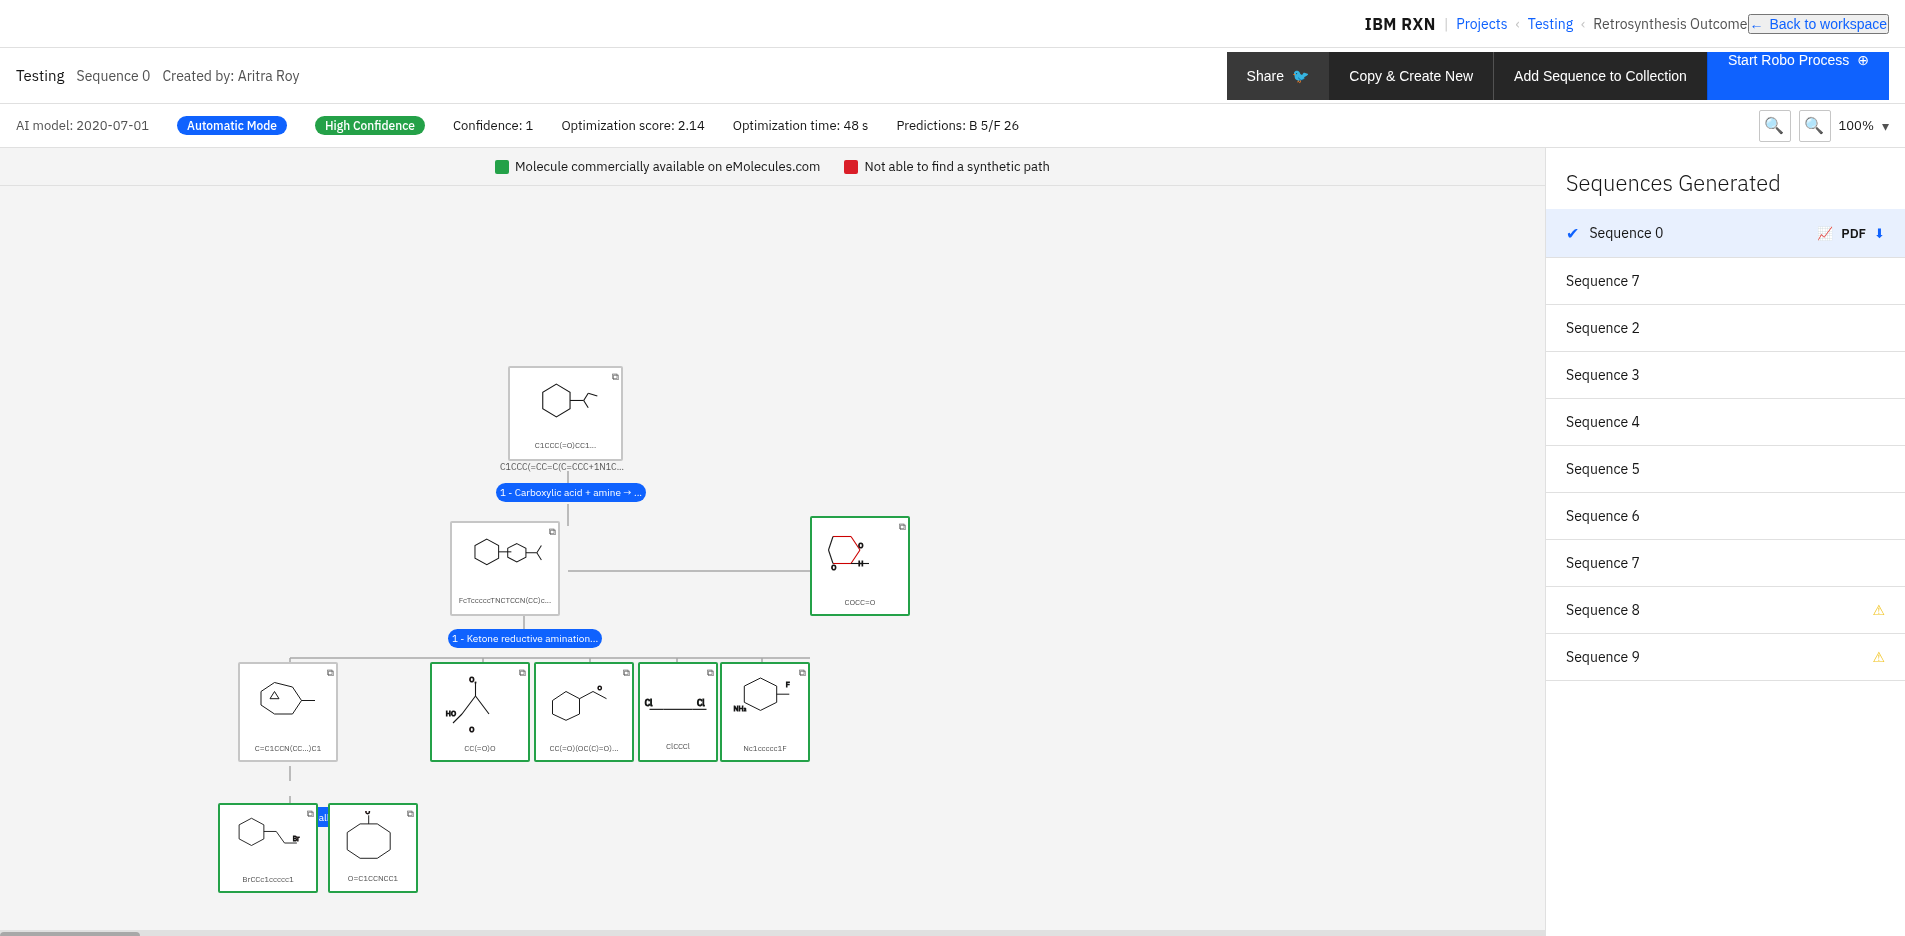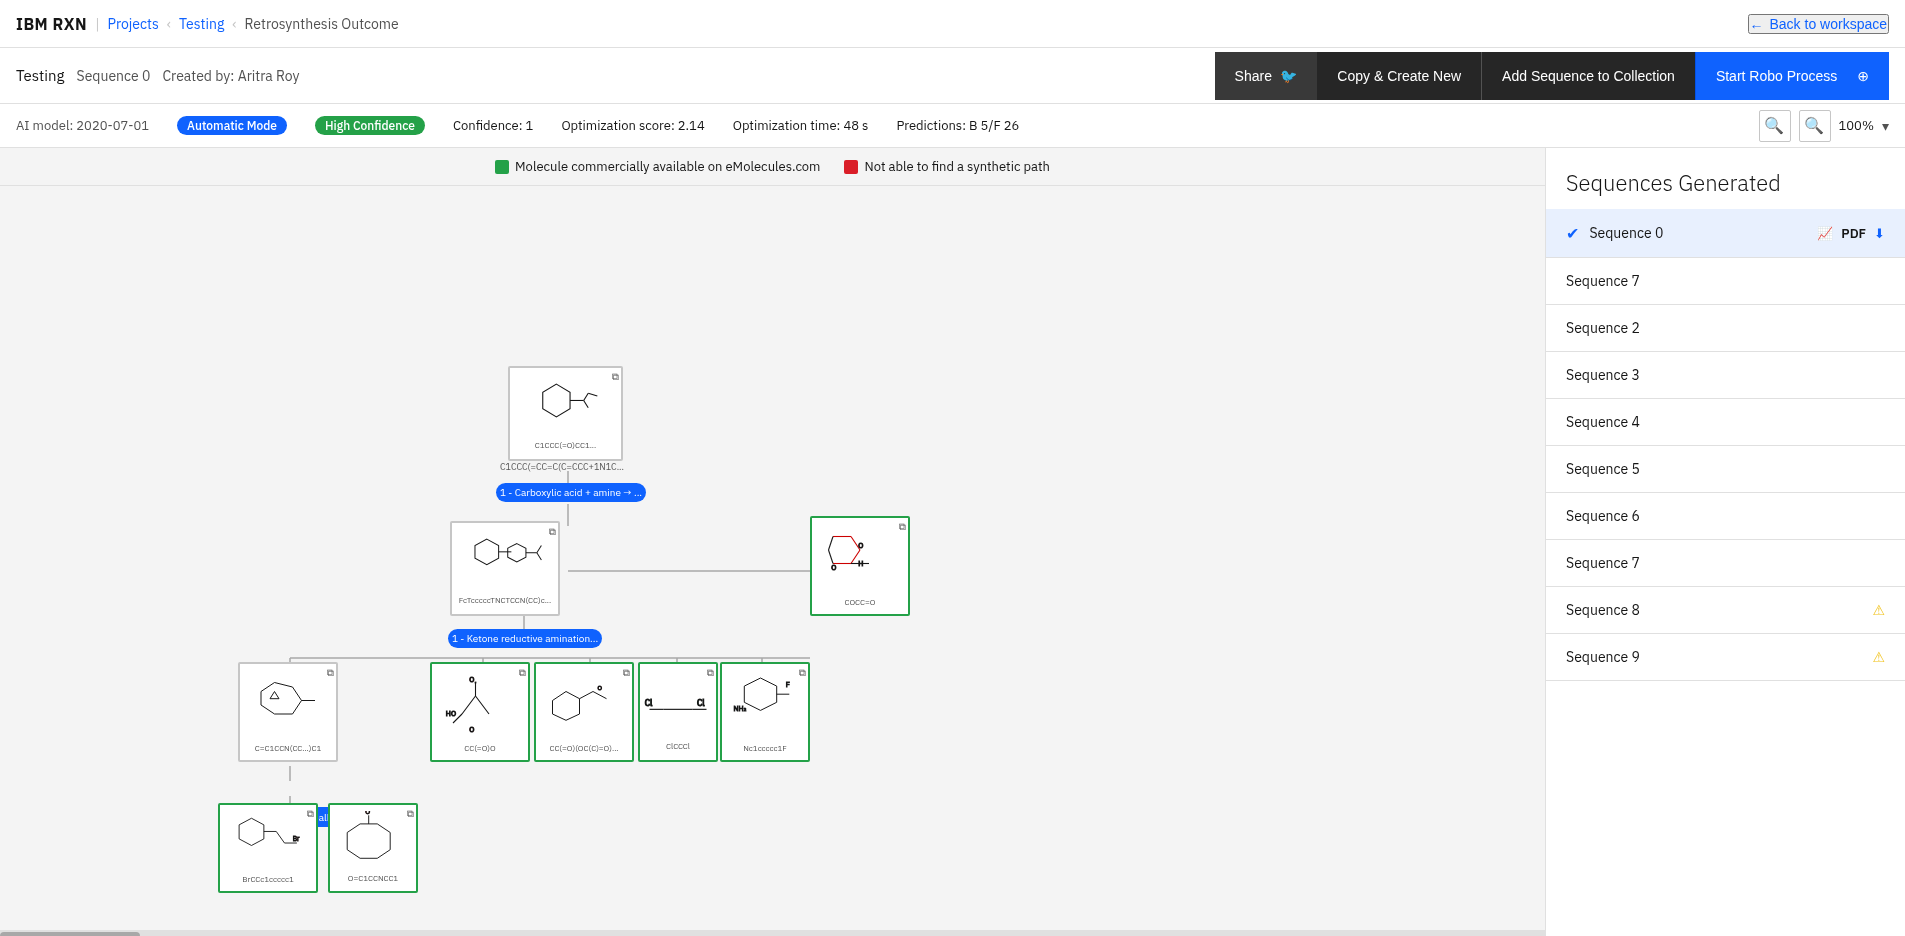--- a/index.html
+++ b/index.html
@@ -1,20 +1,20 @@
 <!DOCTYPE html>
 <html><head>
   <meta charset="utf-8">
   <style>
     * { box-sizing: border-box; margin: 0; padding: 0; }
     body { font-family: 'IBM Plex Sans', Arial, sans-serif; font-size: 14px; background: #f4f4f4; color: #161616; overflow: hidden; }
 
     
     .top-nav {
-      display: flex; align-items: center; justify-content: space-between;
+      display: flex; align-items: center; justify-content: flex-end;
       background: #fff; border-bottom: 1px solid #e0e0e0;
       padding: 0 16px; height: 48px;
     }
     .top-nav-left { display: flex; align-items: center; gap: 6px; }
     .brand { font-weight: 700; color: #0f62fe; font-size: 16px; letter-spacing: 0.5px; }
     .brand span { color: #161616; }
     .nav-sep { color: #c6c6c6; margin: 0 2px; }
     .nav-link { color: #0f62fe; cursor: pointer; font-size: 14px; }
     .nav-current { color: #525252; font-size: 14px; }
     .top-nav-right { display: flex; align-items: center; gap: 8px; }
@@ -38,21 +38,21 @@
     .btn-copy {
       background: #262626; color: #fff; border: none; cursor: pointer;
       padding: 0 20px; height: 48px; font-size: 14px;
     }
     .btn-add {
       background: #262626; color: #fff; border: none; cursor: pointer;
       padding: 0 20px; height: 48px; font-size: 14px; border-left: 1px solid #525252;
     }
     .btn-robo {
       background: #0f62fe; color: #fff; border: none; cursor: pointer;
-      padding: 0 20px; height: 48px; font-size: 14px; display: flex; align-items: center; gap: 20px;
+      padding: 0 20px; height: 48px; font-size: 14px; display: flex; gap: 8px;
       border-left: 1px solid #0353e9;
     }
 
     
     .info-bar {
       display: flex; align-items: center; gap: 28px;
       background: #fff; border-bottom: 1px solid #e0e0e0;
       padding: 0 16px; height: 44px;
     }
     .ai-model { color: #525252; font-size: 13px; }

